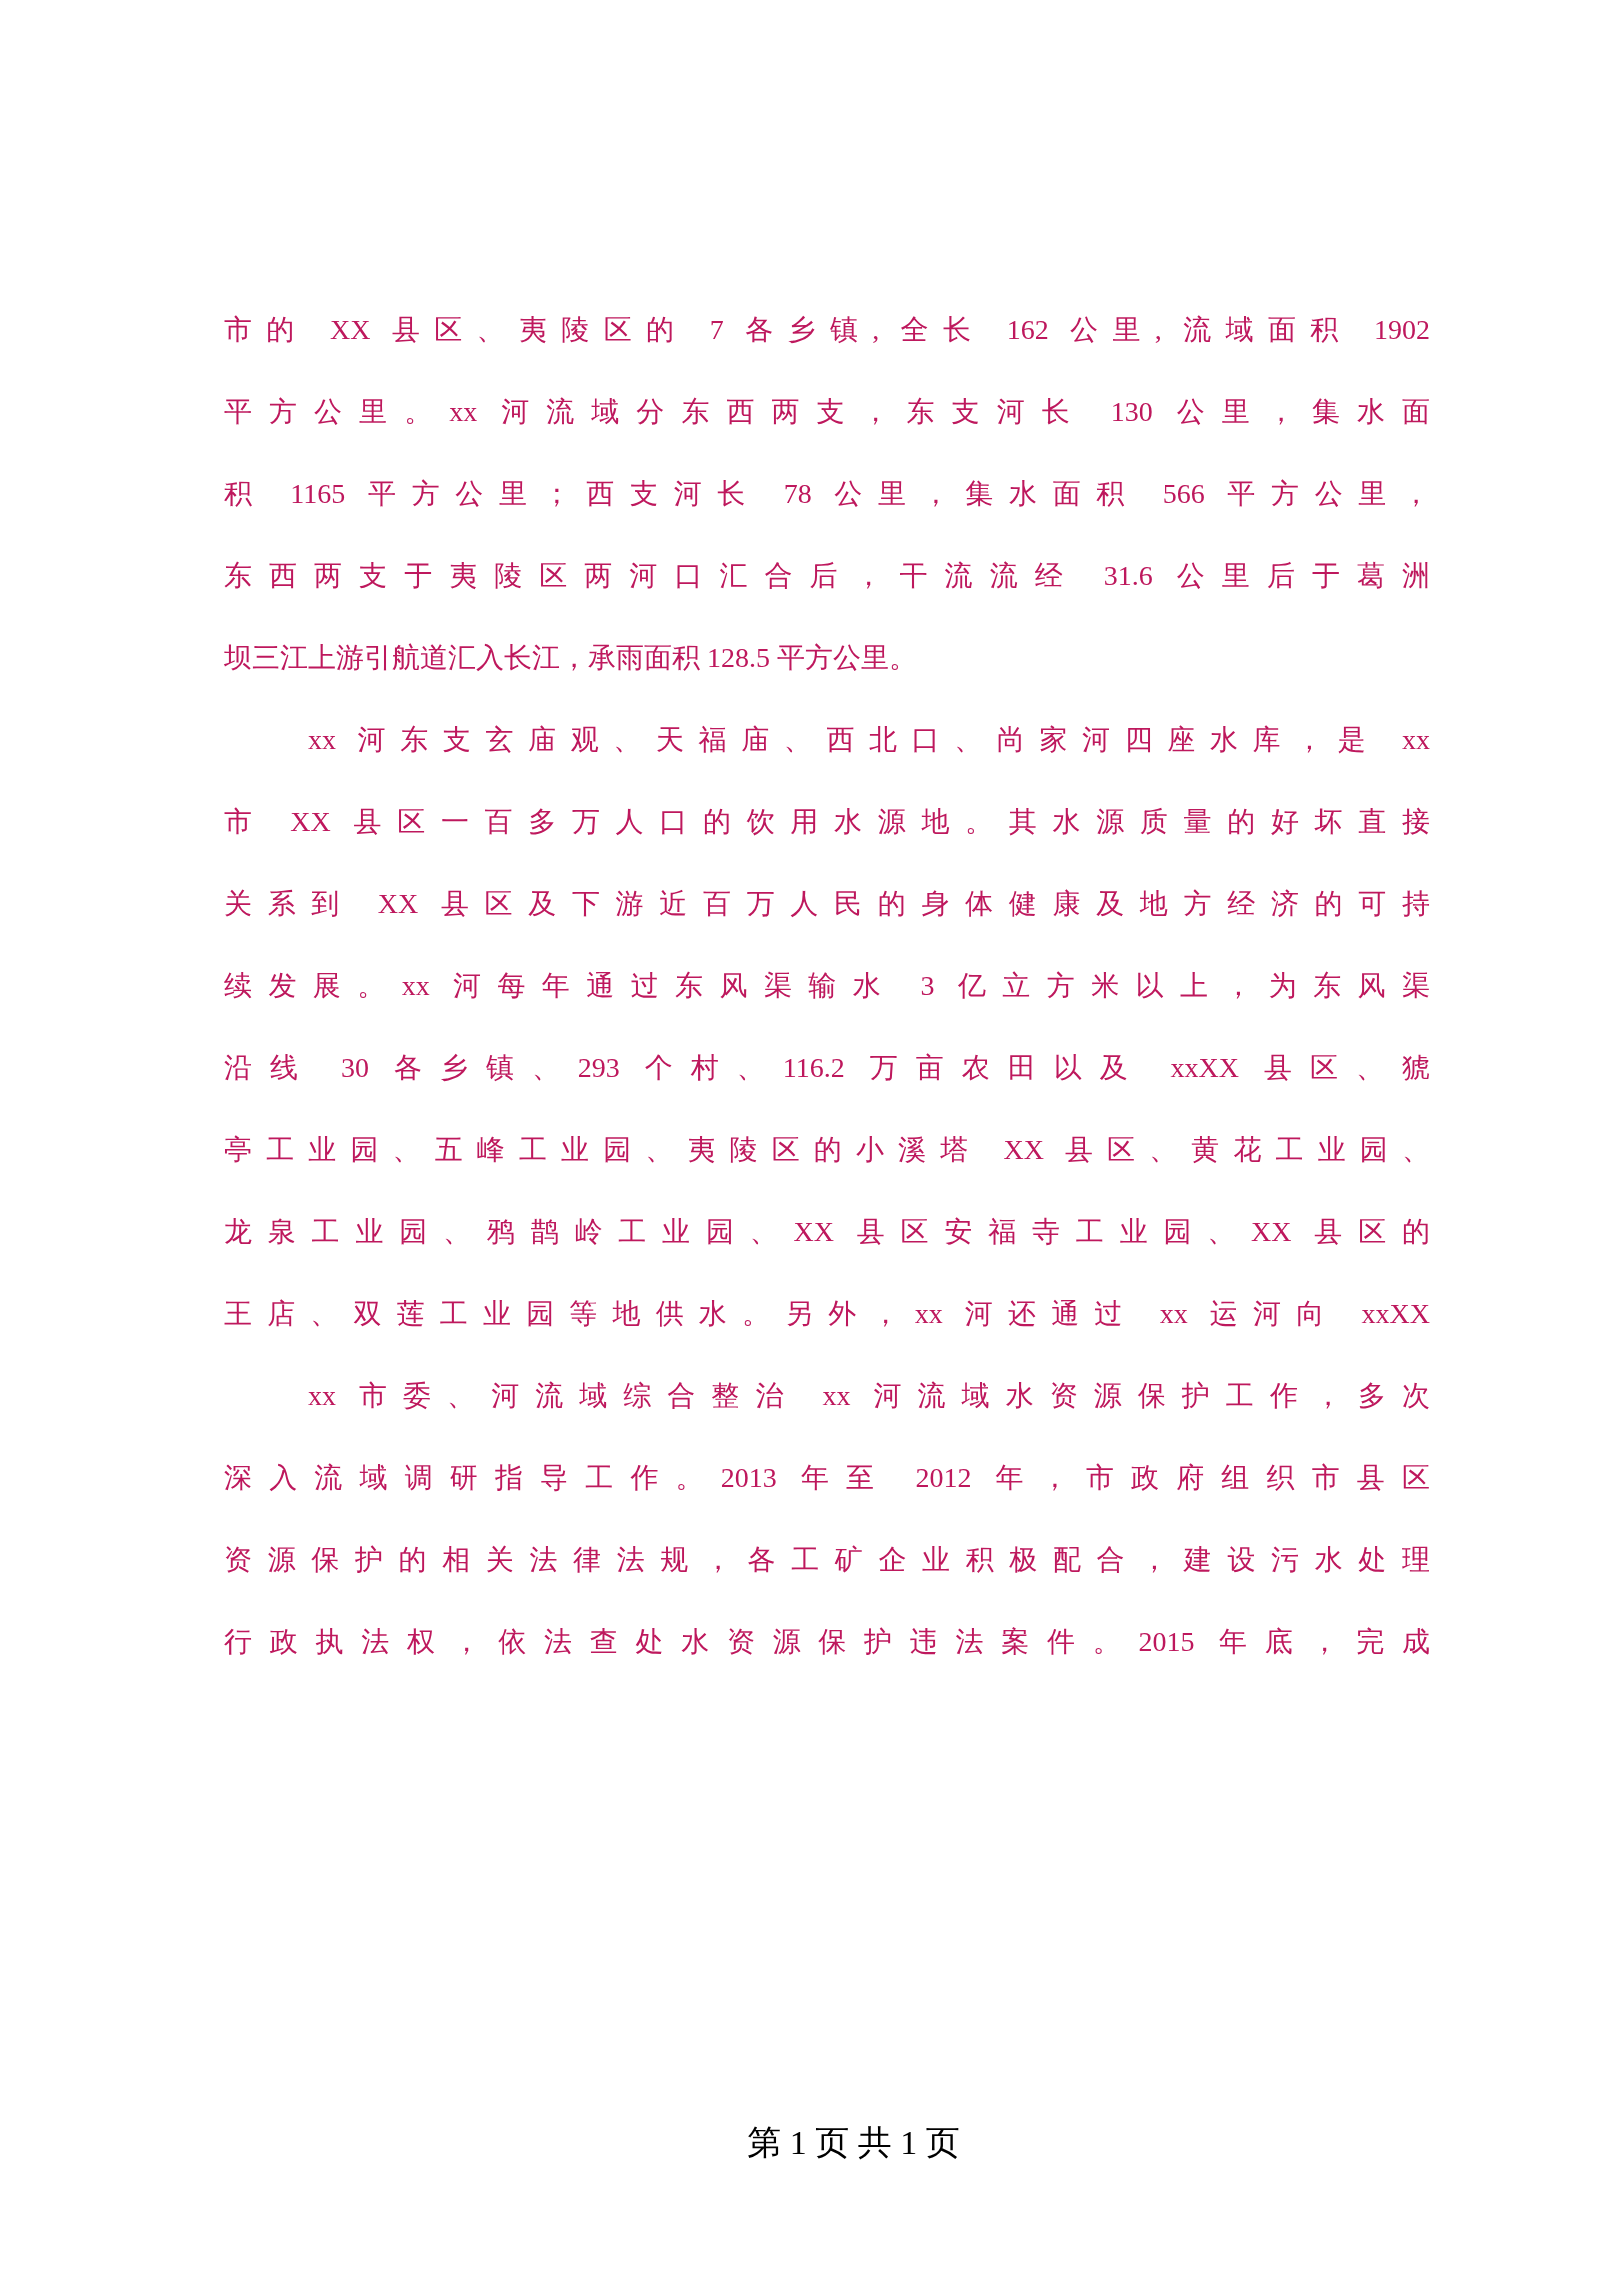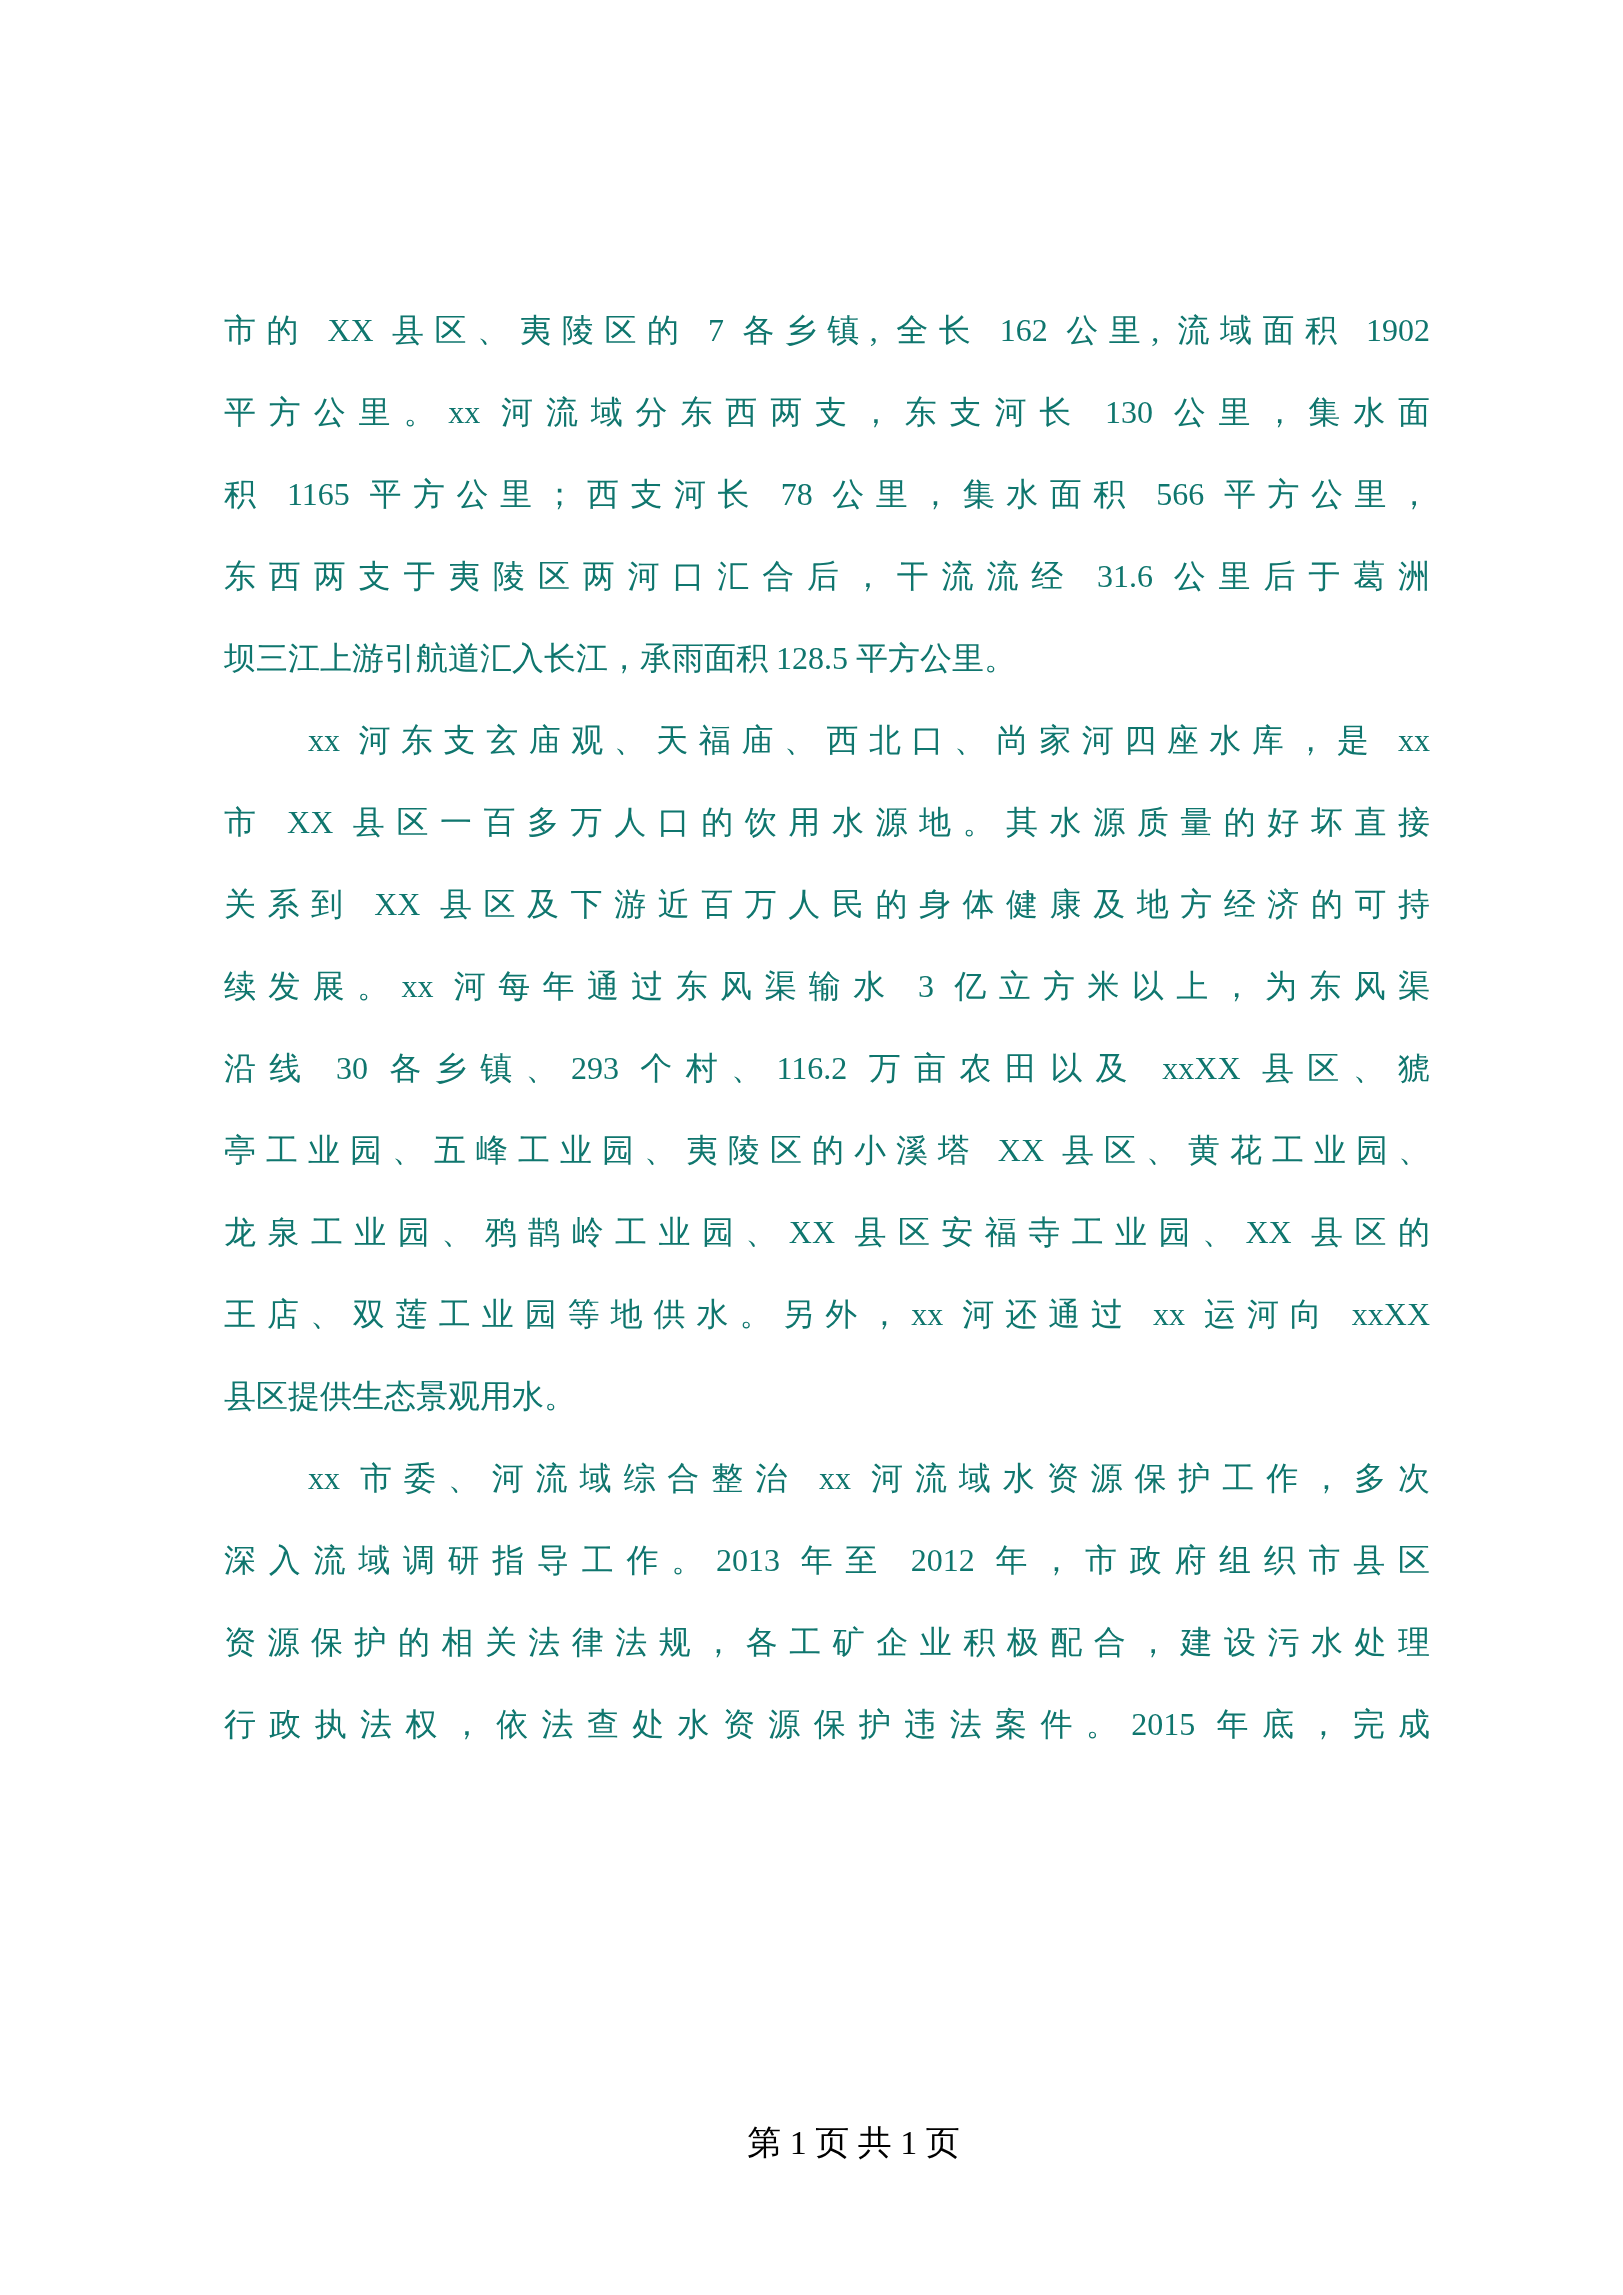--- a/index.html
+++ b/index.html
@@ -20,27 +20,27 @@
     font-family: "Liberation Serif", "DejaVu Serif", serif;
     color: #000000;
   }
   .doc-body {
     position: absolute;
     left: 224px;
     top: 289px;
     width: 1206px;
   }
   .line {
-    font-size: 32px;
+    font-size: 28px;
     line-height: 82px;
     text-align: justify;
     text-align-last: justify;
     text-justify: inter-character;
     letter-spacing: 0;
-    color: #0f766e;
+    color: #be185d;
   }
   .line.end {
     text-align-last: left;
   }
   .line.indent {
     text-indent: 84px;
   }
   .footer {
     position: absolute;
     left: 0;
@@ -64,21 +64,20 @@
       <div class="line">东西两支于夷陵区两河口汇合后，干流流经 31.6 公里后于葛洲</div>
       <div class="line end">坝三江上游引航道汇入长江，承雨面积 128.5 平方公里。</div>
       <div class="line indent">xx 河东支玄庙观、天福庙、西北口、尚家河四座水库，是 xx</div>
       <div class="line">市 XX 县区一百多万人口的饮用水源地。其水源质量的好坏直接</div>
       <div class="line">关系到 XX 县区及下游近百万人民的身体健康及地方经济的可持</div>
       <div class="line">续发展。xx 河每年通过东风渠输水 3 亿立方米以上，为东风渠</div>
       <div class="line">沿线 30 各乡镇、293 个村、116.2 万亩农田以及 xxXX 县区、猇</div>
       <div class="line">亭工业园、五峰工业园、夷陵区的小溪塔 XX 县区、黄花工业园、</div>
       <div class="line">龙泉工业园、鸦鹊岭工业园、XX 县区安福寺工业园、XX 县区的</div>
       <div class="line">王店、双莲工业园等地供水。另外，xx 河还通过 xx 运河向 xxXX</div>
-      <div class="line end">县区提供生态景观用水。</div>
       <div class="line indent">xx 市委、河流域综合整治 xx 河流域水资源保护工作，多次</div>
       <div class="line">深入流域调研指导工作。2013 年至 2012 年，市政府组织市县区</div>
       <div class="line">资源保护的相关法律法规，各工矿企业积极配合，建设污水处理</div>
       <div class="line">行政执法权，依法查处水资源保护违法案件。2015 年底，完成</div>
     </div>
   <div class="footer">
     <span>第 1 页 共 1 页</span>
   </div>
 </div>
 

